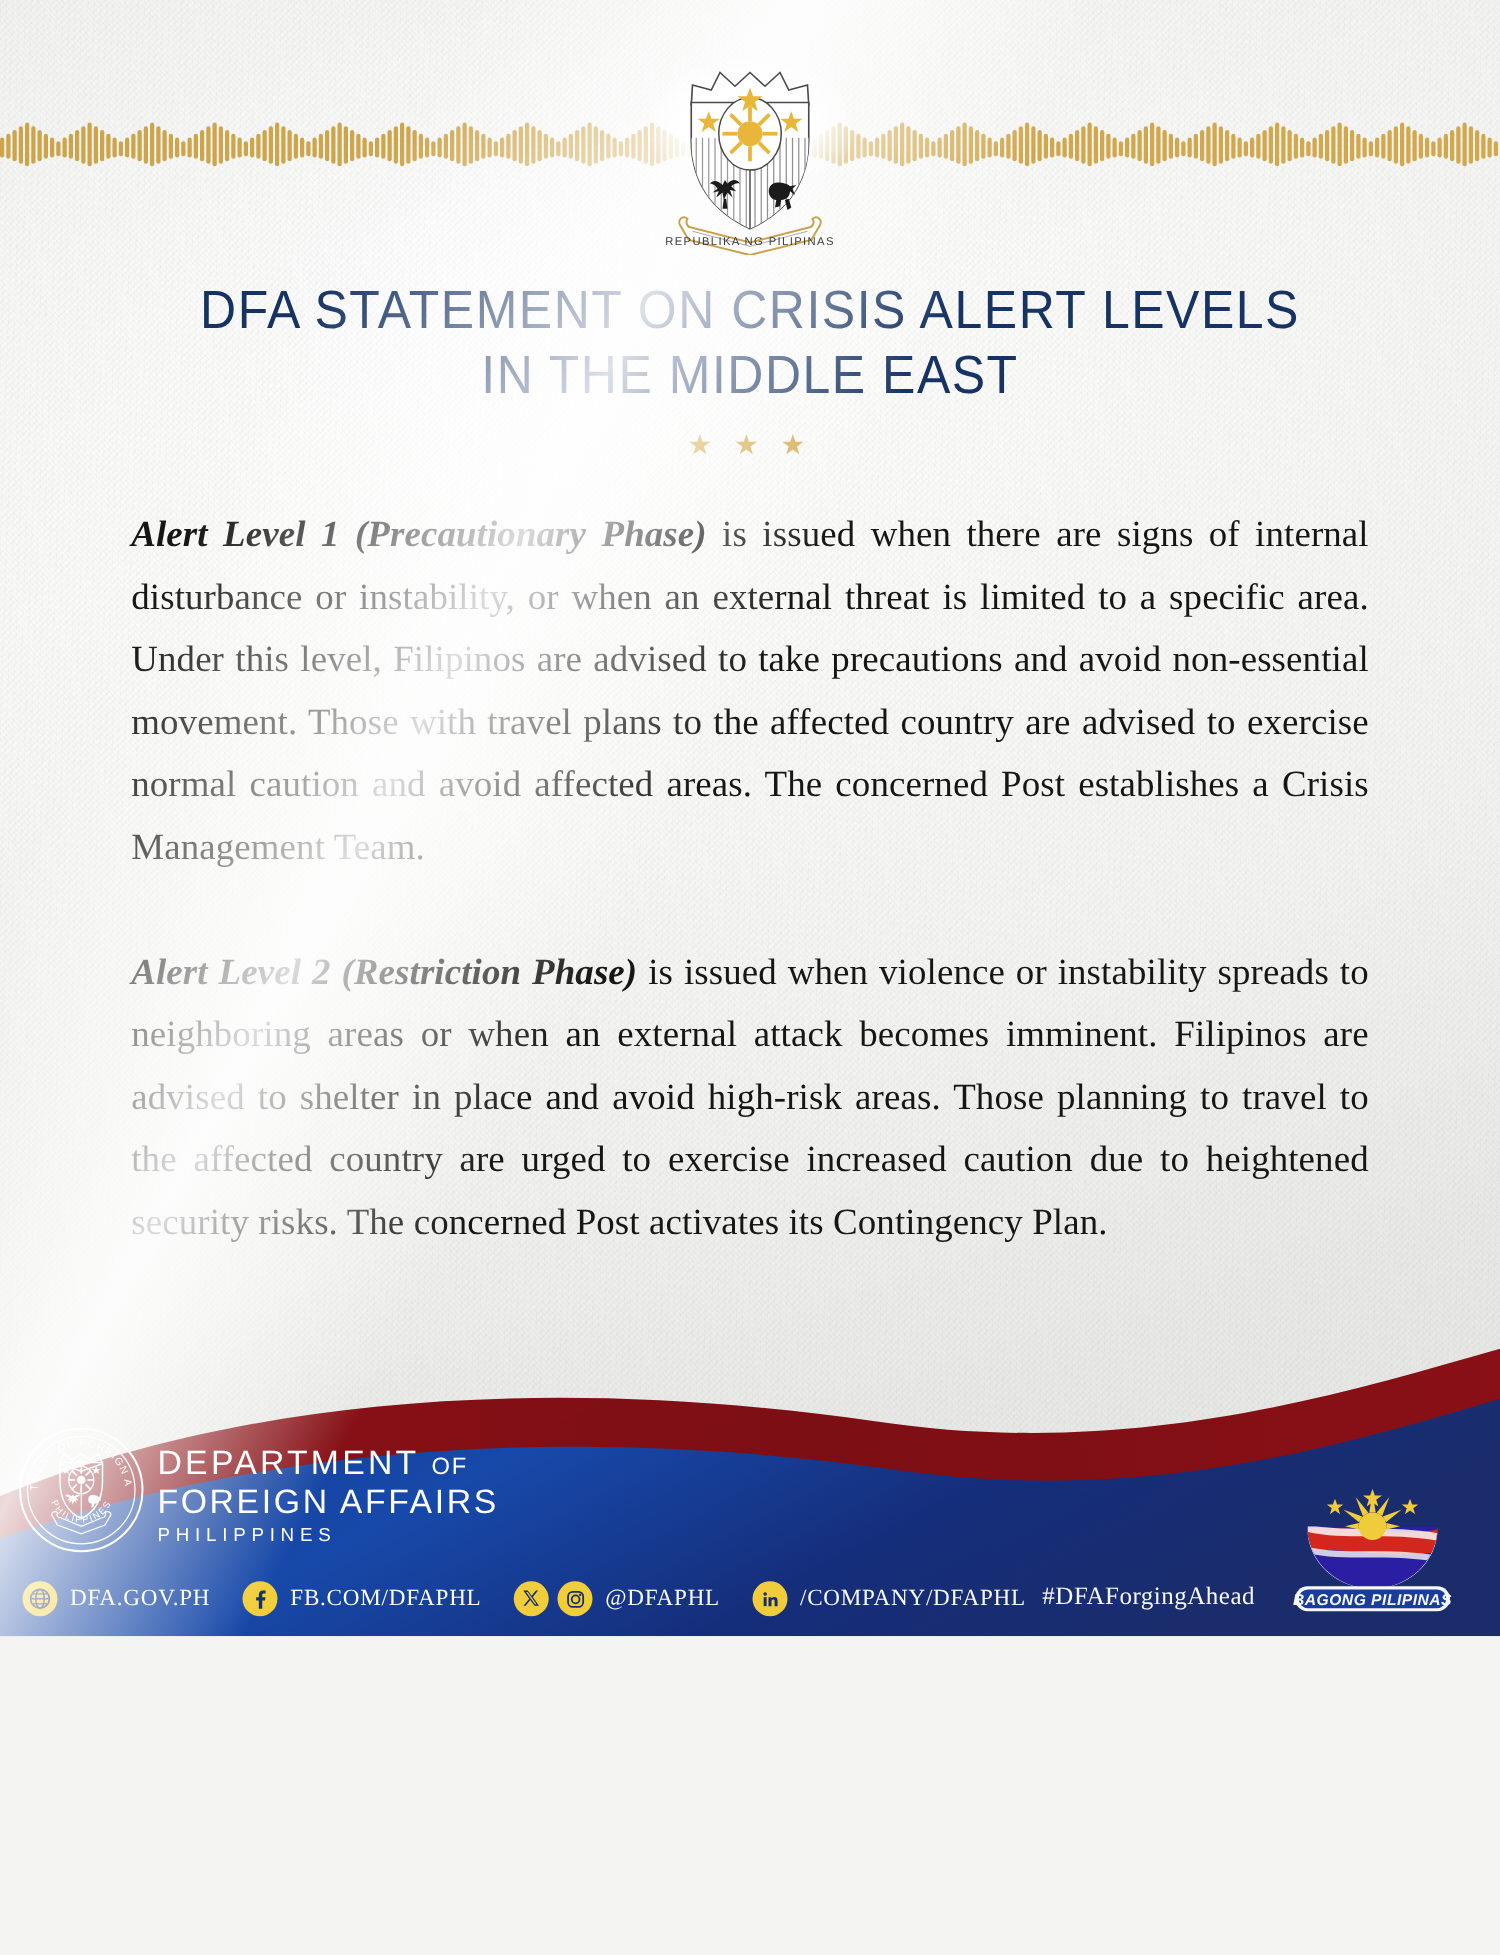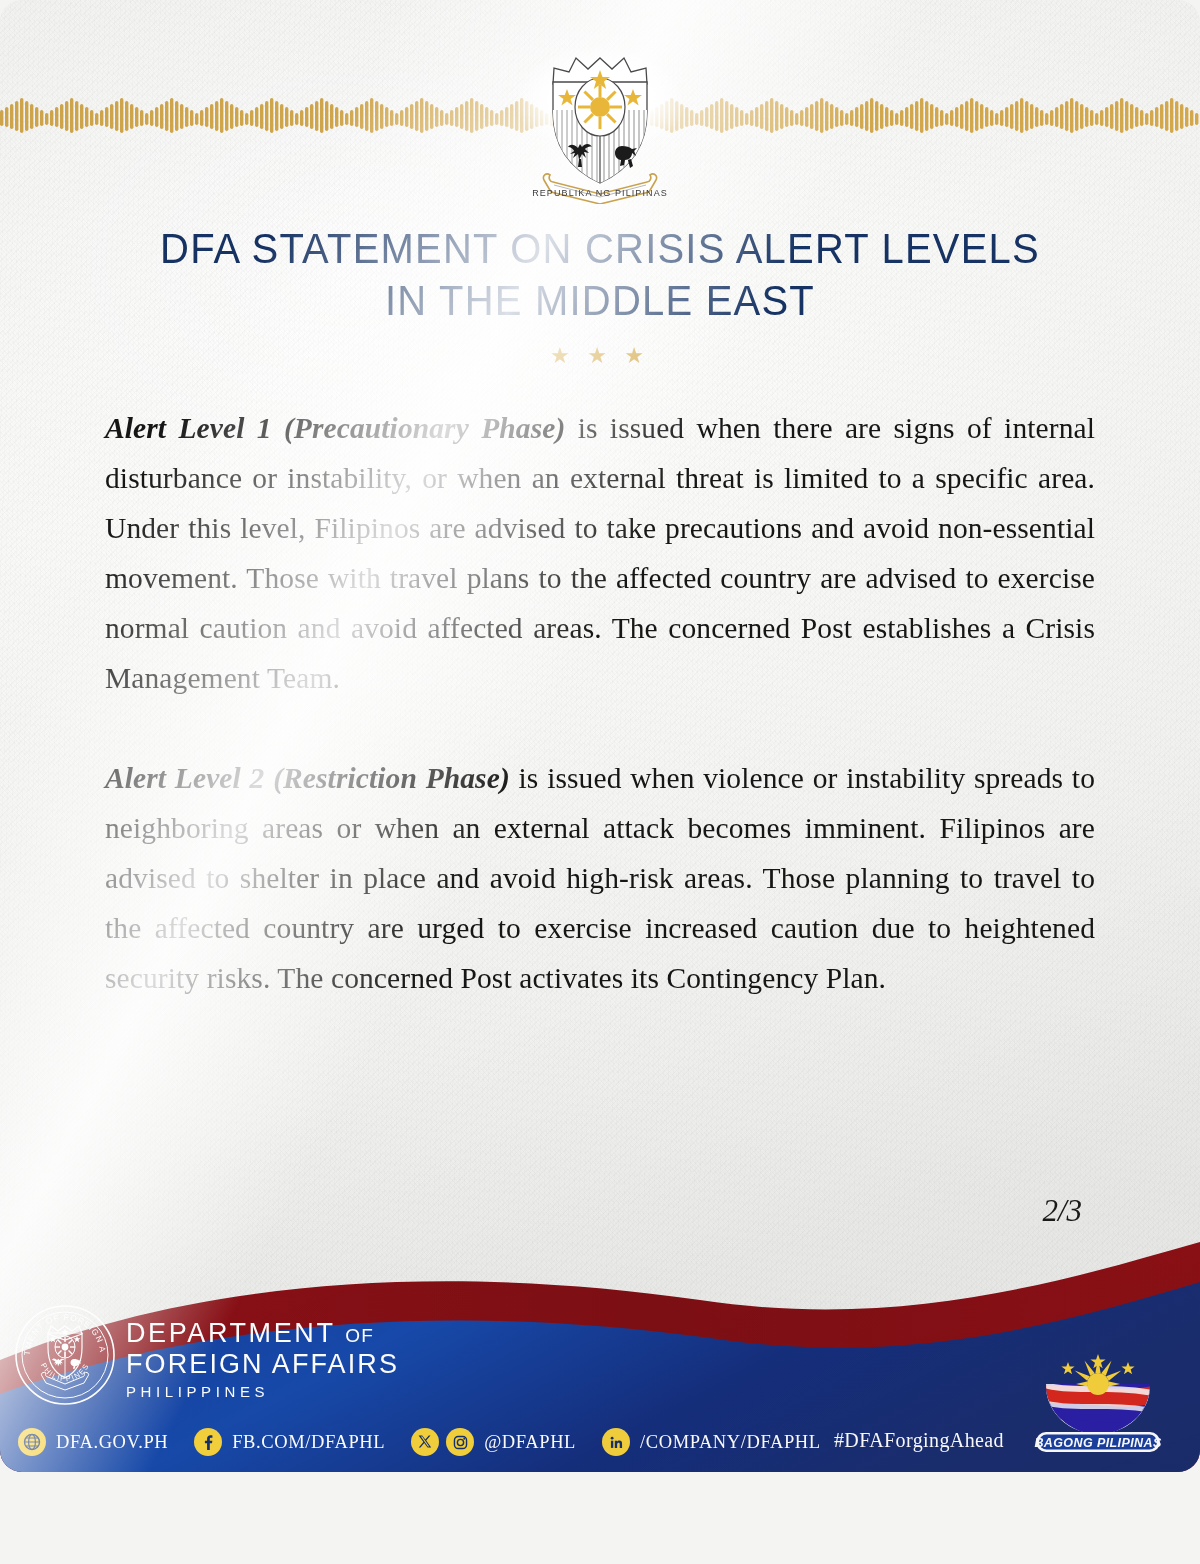--- a/index.html
+++ b/index.html
@@ -5,28 +5,27 @@
   * { margin:0; padding:0; box-sizing:border-box; }
   html, body { width:1200px; height:1564px; }
   body {
     font-family:"Liberation Serif", serif;
     background:#f4f4f2;
     position:relative;
     overflow:hidden;
   }
   .page {
     position:absolute; inset:0;
-    width:1200px; height:1472px;
+    width:1200px; height:1309px;
     background:
       repeating-linear-gradient(48deg, rgba(0,0,0,0.016) 0 1px, rgba(255,255,255,0) 1px 3px),
       repeating-linear-gradient(-44deg, rgba(0,0,0,0.020) 0 1px, rgba(255,255,255,0) 1px 4px),
       repeating-linear-gradient(92deg, rgba(0,0,0,0.012) 0 1px, rgba(255,255,255,0) 1px 5px),
       radial-gradient(ellipse 120% 70% at 30% 18%, #ffffff 0%, #f7f7f5 45%, #ececea 100%);
     overflow:hidden;
-    border-radius:22px;
   }
   .sheen {
     position:absolute; inset:0; pointer-events:none;
     background:
       linear-gradient(118deg, rgba(255,255,255,0) 20%, rgba(255,255,255,0.85) 34%, rgba(255,255,255,0) 47%),
       linear-gradient(160deg, rgba(0,0,0,0.03) 0%, rgba(255,255,255,0) 30%),
       linear-gradient(-20deg, rgba(0,0,0,0.035) 0%, rgba(255,255,255,0) 38%);
   }
 
   

